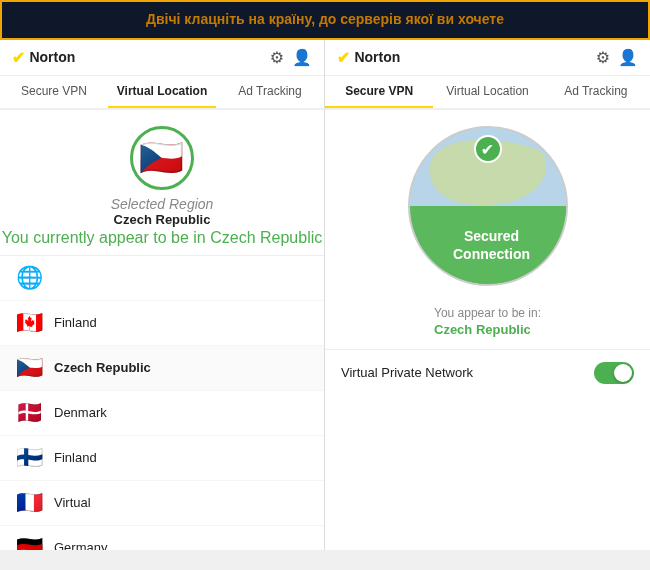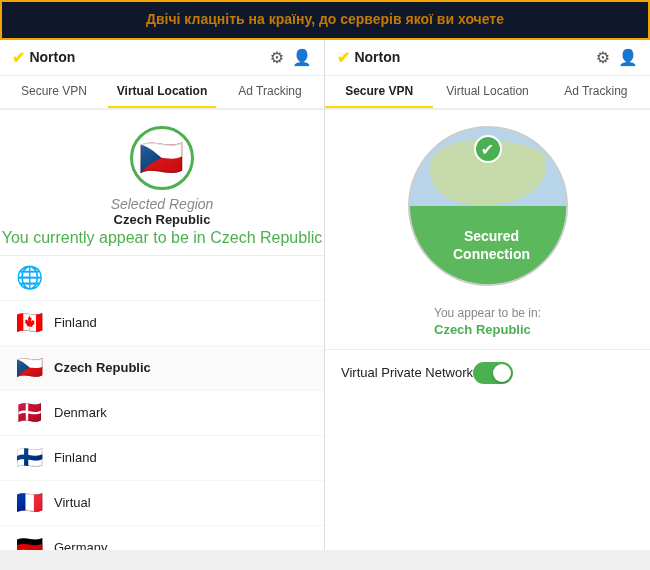--- a/index.html
+++ b/index.html
@@ -264,20 +264,21 @@
       color: #aaa;
       background: #ccc;
       border-radius: 3px;
       padding: 0 2px;
       letter-spacing: 2px;
     }
 
     .vpn-toggle-row {
       display: flex;
       align-items: center;
+      justify-content: space-between;
       padding: 12px 16px;
     }
 
     .vpn-toggle-label {
       font-size: 13px;
       color: #222;
     }
 
     .toggle-switch {
       width: 40px;

